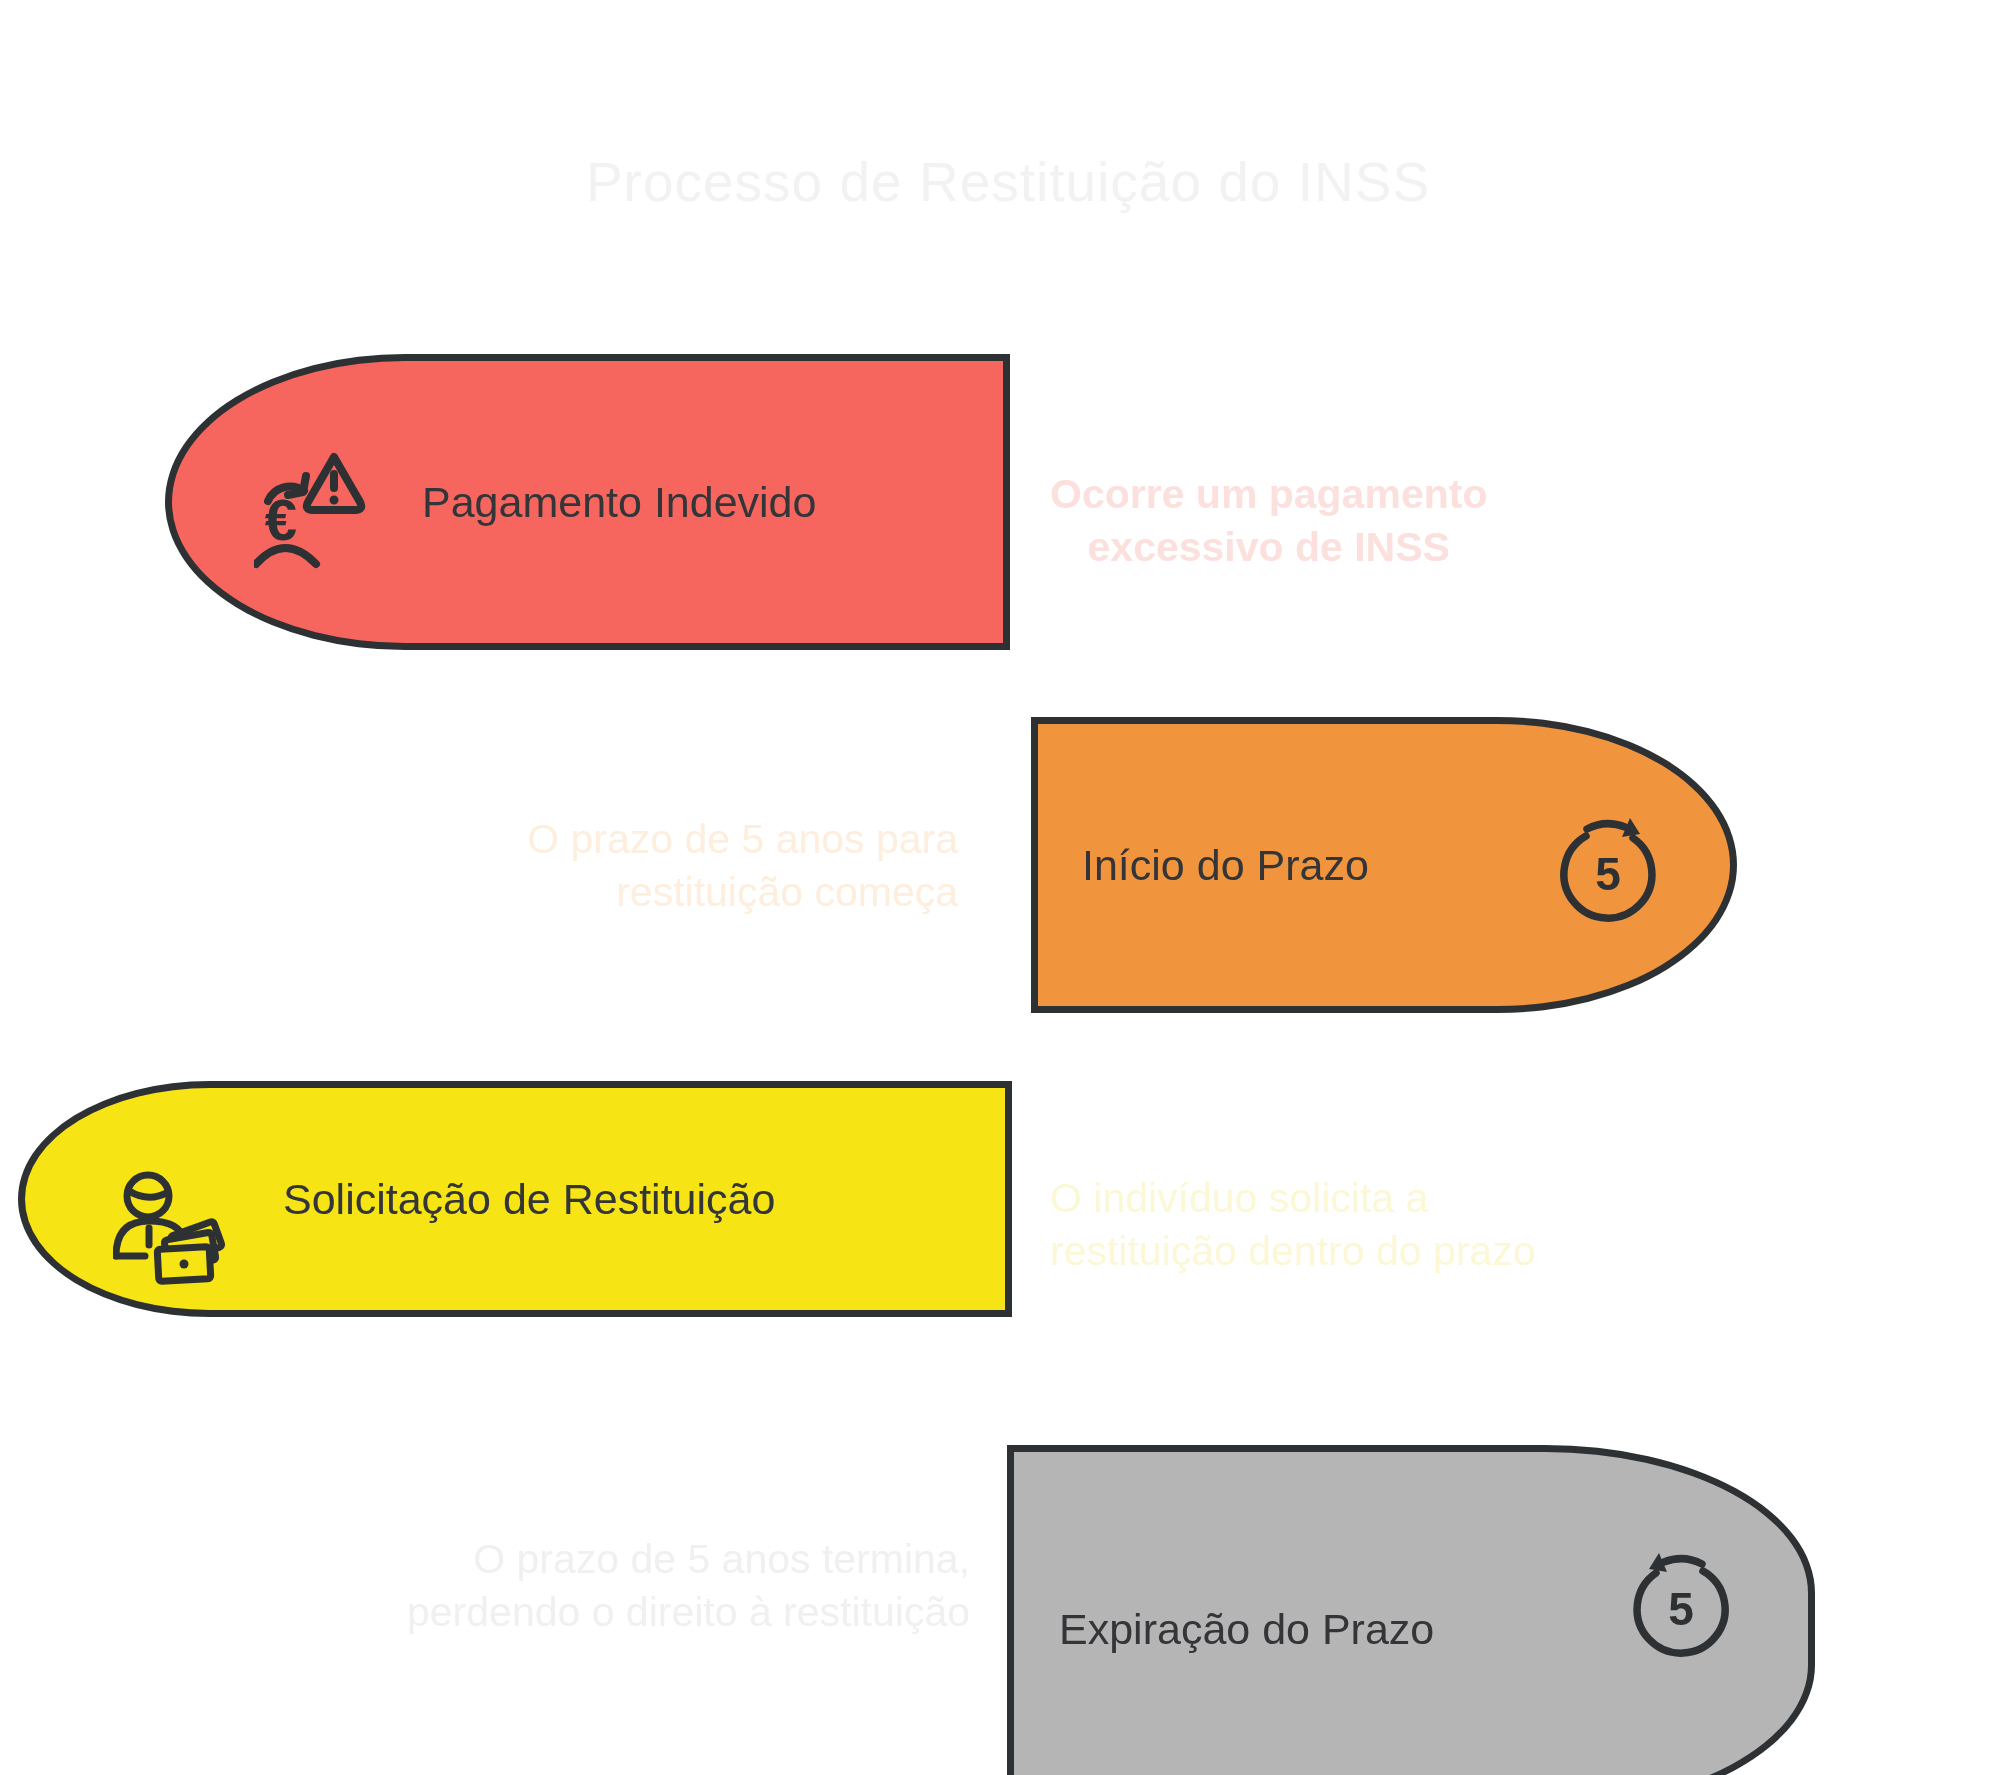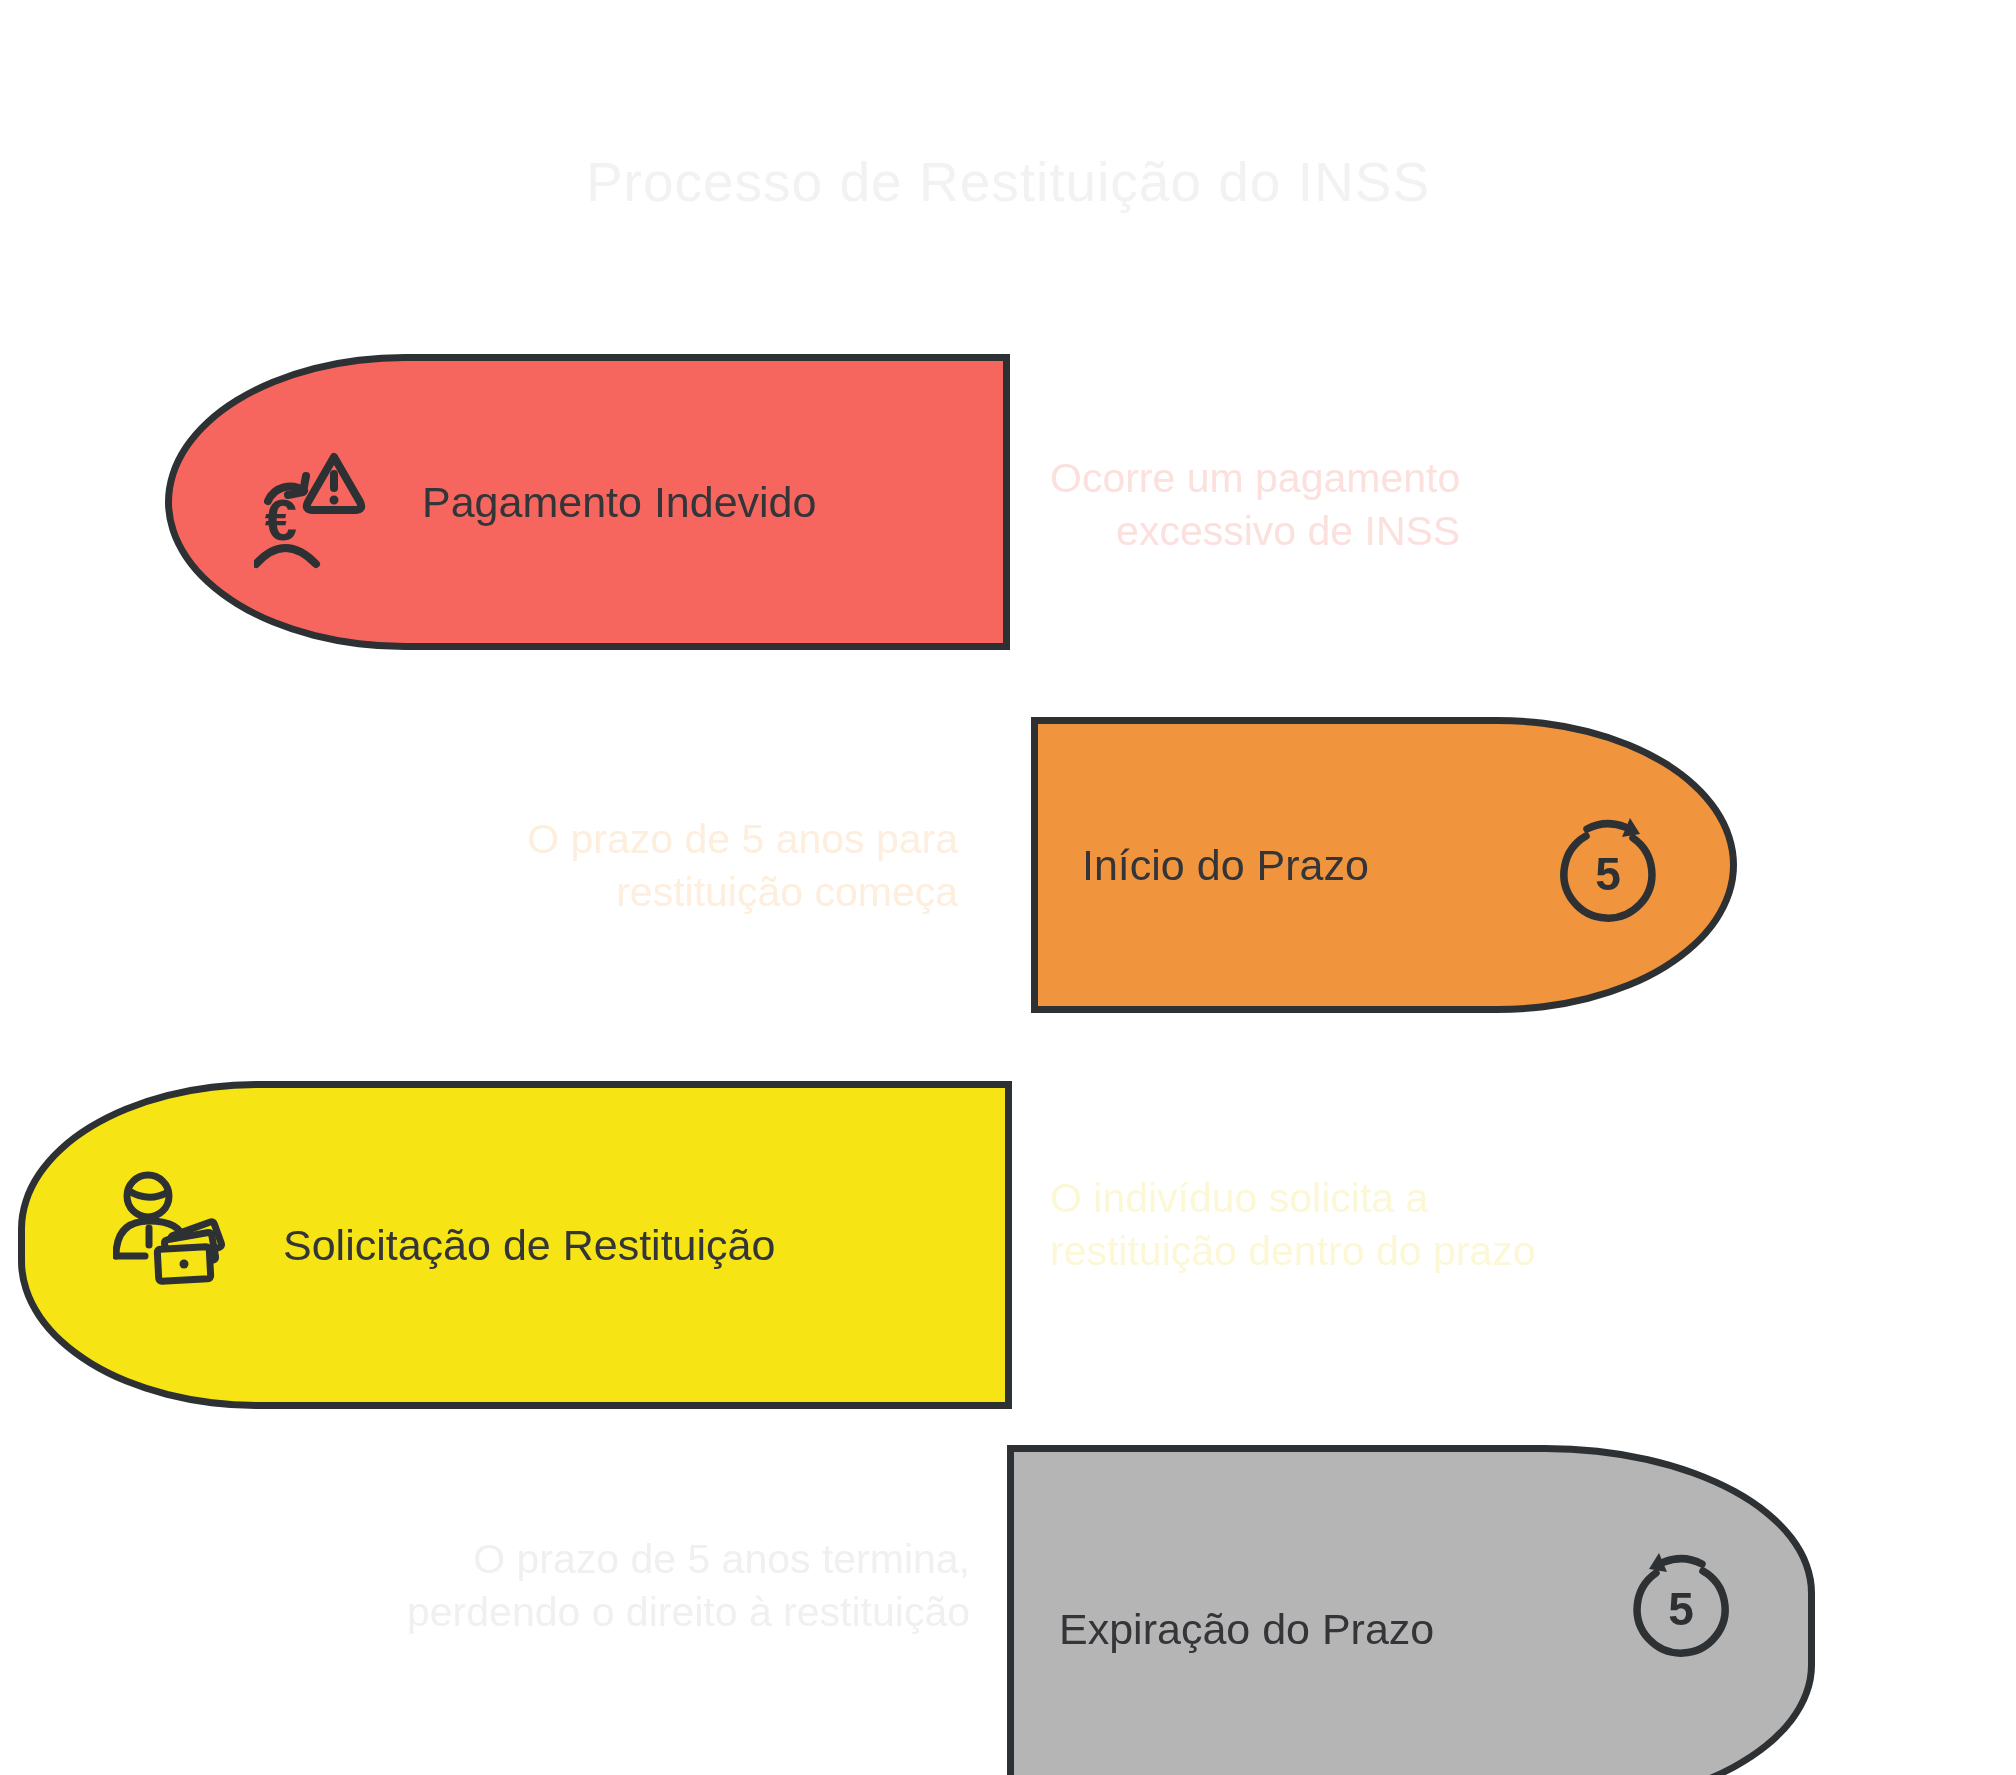--- a/index.html
+++ b/index.html
@@ -26,30 +26,30 @@
   .desc{
     position:absolute;font-size:41px;line-height:53px;font-weight:500;
     white-space:pre-line;
   }
   
   #shape-red{left:165px;top:354px;width:845px;height:296px;
     background:var(--step0,#f7665e);
     border-radius:240px 0 0 240px / 148px 0 0 148px;}
   #shape-red .label{left:250px;}
   #shape-red .icon{left:82px;top:86px;}
-  #desc-red{left:1050px;top:452px;text-align:right;color:var(--desc0,#fbe0dd);}
+  #desc-red{left:1050px;top:468px;text-align:center;color:var(--desc0,#fbe0dd);font-weight:bold;}
   
   #shape-orange{left:1007px;top:717px;width:706px;height:296px;
     background:var(--step1,#f0943d);
     border-radius:0 240px 240px 0 / 0 148px 148px 0;margin-left:24px;}
   #shape-orange .label{left:44px;}
   #shape-orange .icon{left:515px;top:90px;}
   #desc-orange{right:1058px;top:813px;text-align:right;color:var(--desc1,#fdeedd);}
   
-  #shape-yellow{left:18px;top:1081px;width:994px;height:328px;
+  #shape-yellow{left:18px;top:1081px;width:994px;height:236px;
     background:var(--step2,#f6e414);
     border-radius:240px 0 0 240px / 148px 0 0 148px;}
   #shape-yellow .label{left:258px;}
   #shape-yellow .icon{left:88px;top:80px;}
   #desc-yellow{left:1050px;top:1172px;text-align:left;color:var(--desc2,#fcf8d6);}
   
   #shape-gray{left:1007px;top:1445px;width:808px;height:368px;
     background:var(--step3,#b5b5b5);
     border-radius:0 270px 270px 0 / 0 148px 148px 0;}
   #shape-gray .label{left:45px;}

